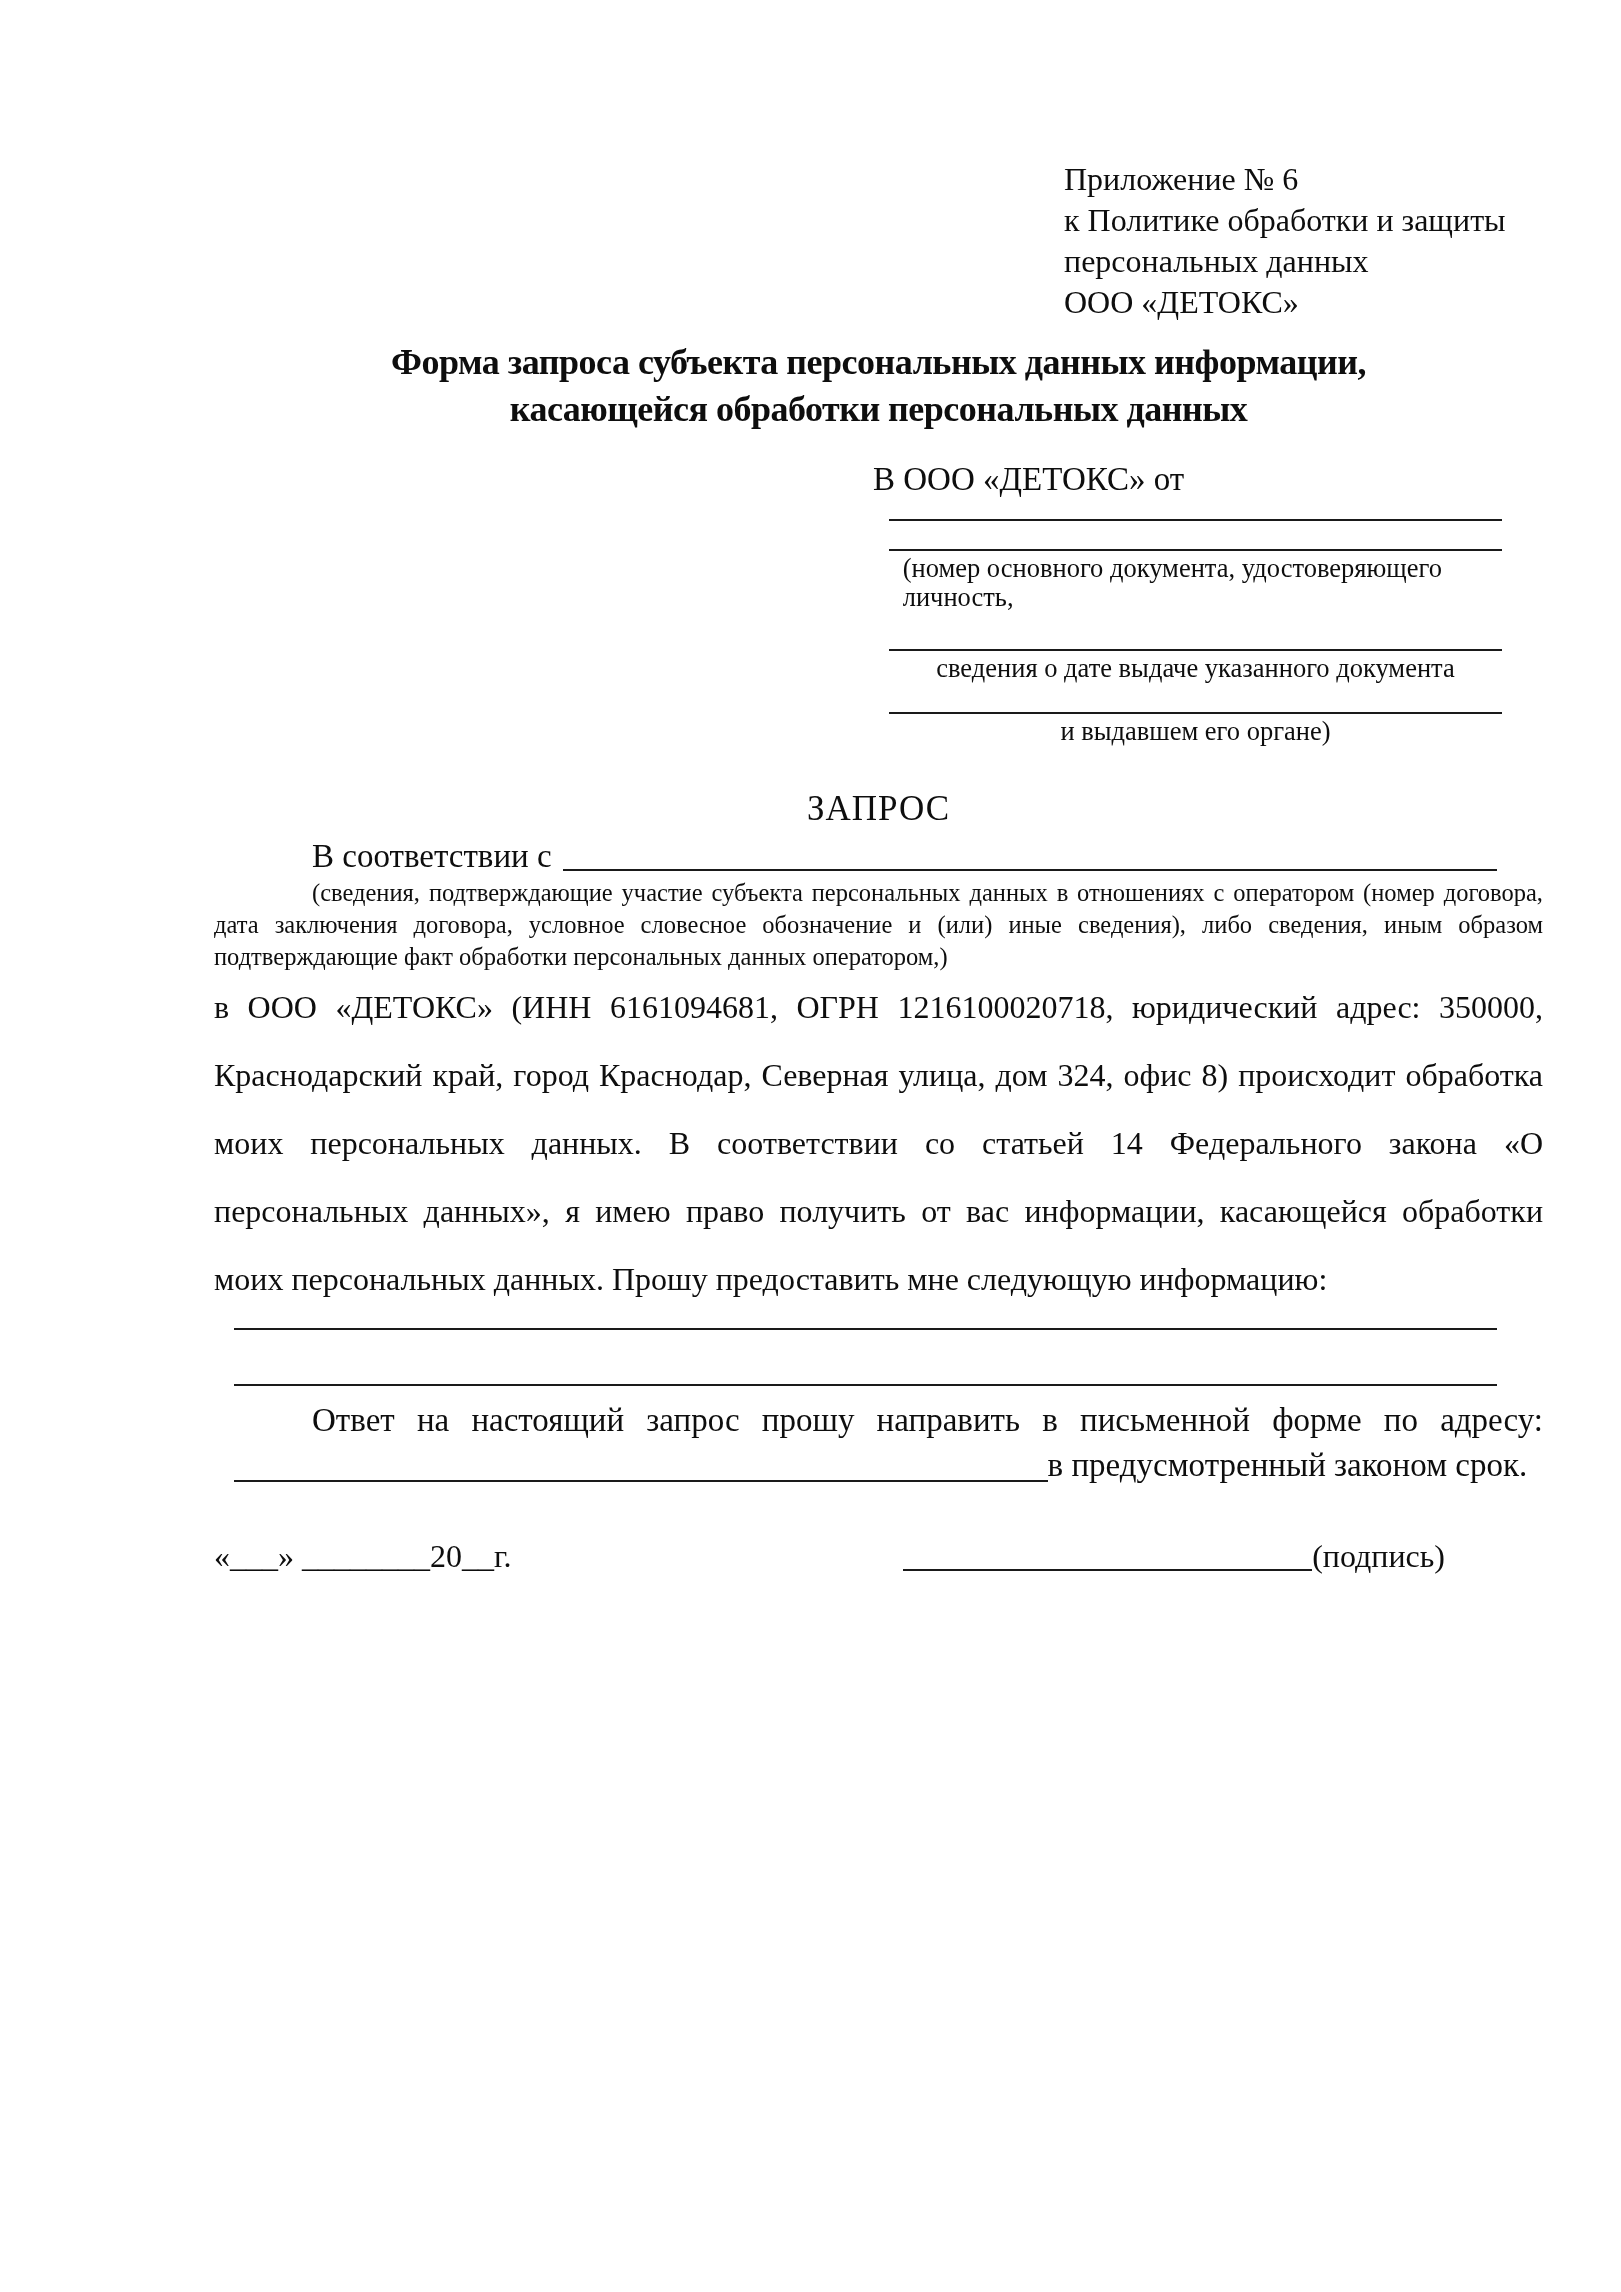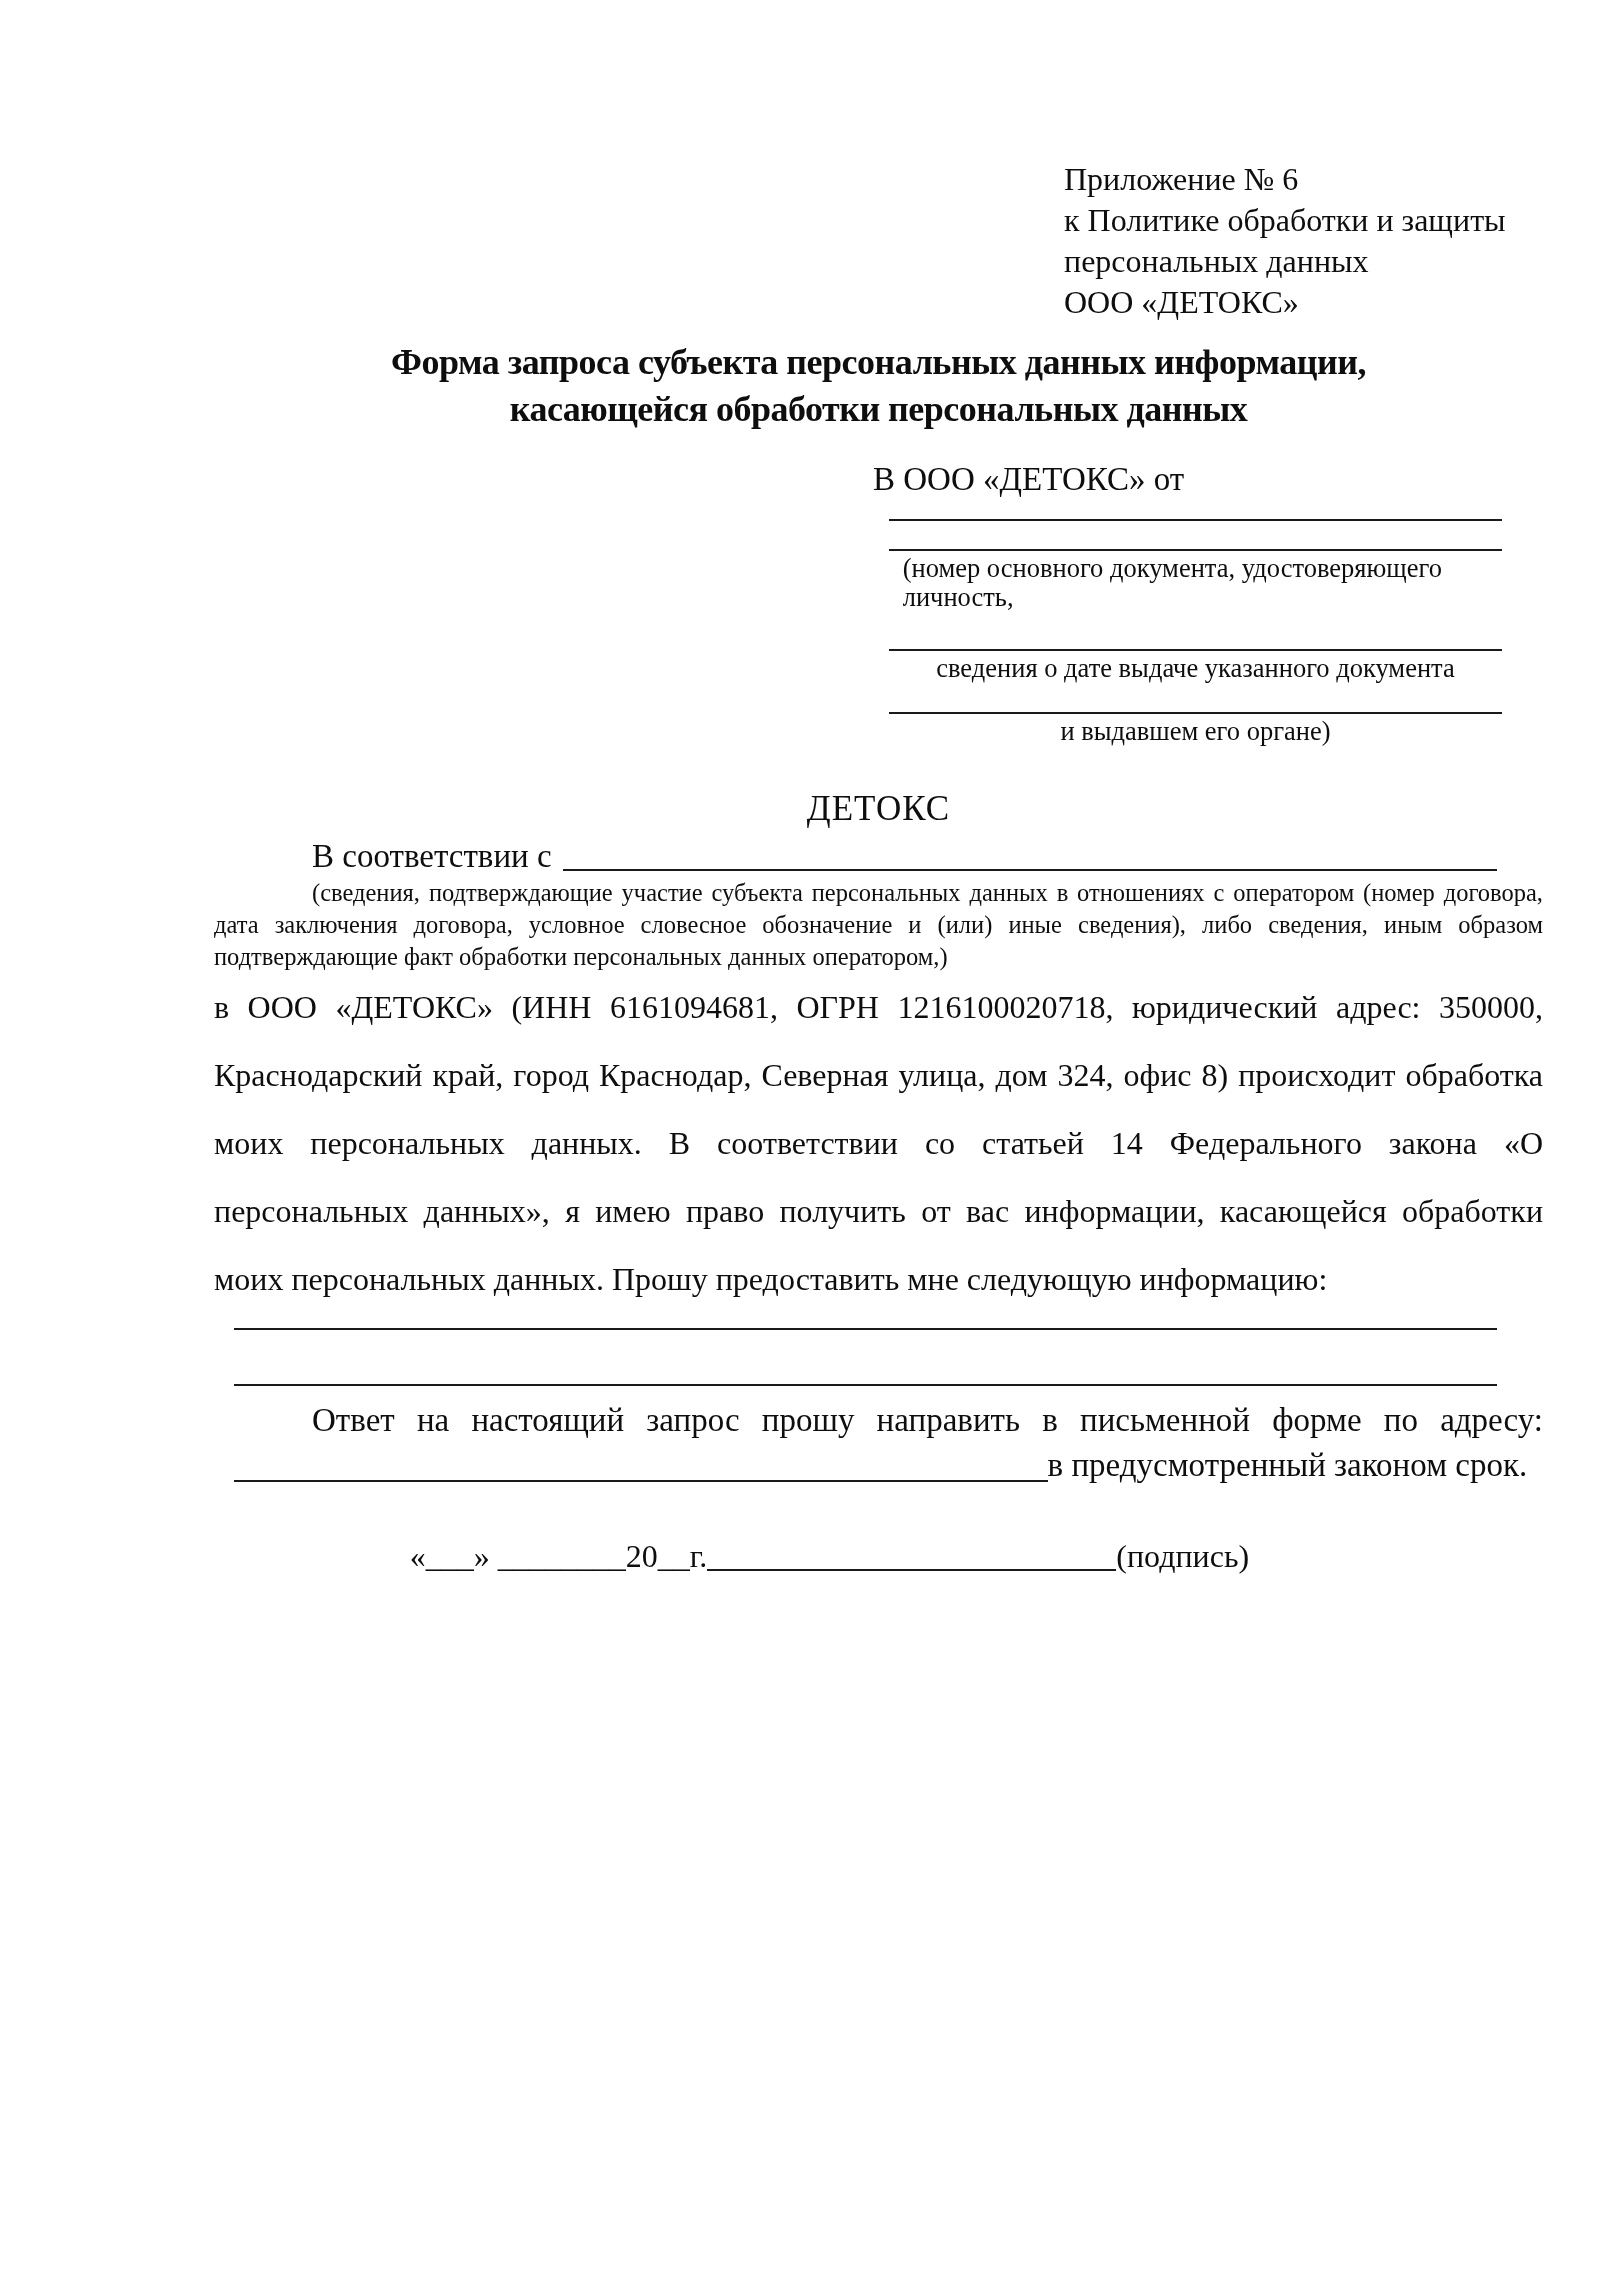--- a/index.html
+++ b/index.html
@@ -29,21 +29,21 @@
   .intro{display:flex;margin-top:5.9px;margin-left:98px;font-size:33px;line-height:41px;}
   .intro .fill{flex:1;border-bottom:2.9px solid #1a1a1a;margin:0 46px 5.9px 11.8px;}
   .note{font-size:24.5px;line-height:32px;text-align:justify;text-indent:98px;}
   .body-par{font-size:32px;line-height:68px;text-align:justify;}
   .bl{border-bottom:2.9px solid #1a1a1a;height:0;margin-left:19.6px;margin-right:46px;}
   .bl1{margin-top:15.7px;}
   .bl2{margin-top:54px;}
   .reply1{margin-top:11.8px;font-size:33px;line-height:45px;text-align:justify;text-align-last:justify;text-indent:98px;}
   .reply2{display:flex;font-size:33px;line-height:45px;}
   .reply2 .fill{width:814px;margin-left:19.6px;border-bottom:2.9px solid #1a1a1a;margin-bottom:5.9px;}
-  .footer-row{display:flex;justify-content:center;margin-top:47px;padding-right:98px;font-size:32px;line-height:43px;}
+  .footer-row{display:flex;justify-content:space-between;margin-top:47px;padding-right:98px;font-size:32px;line-height:43px;}
   .sig{display:flex;}
   .sig .fill{width:409px;border-bottom:2.9px solid #1a1a1a;margin-bottom:6.9px;}
 </style>
 </head>
 <body>
 
 <div class="page">
 
   <div class="annex">
     <div>Приложение № 6</div>
@@ -70,21 +70,21 @@
     <div class="field f3">
       <div class="f-line"></div>
       <div class="f-caption">сведения о дате выдаче указанного документа</div>
     </div>
     <div class="field f4">
       <div class="f-line"></div>
       <div class="f-caption">и выдавшем его органе)</div>
     </div>
   </div>
 
-  <div class="zapros">ДЕТОКС</div>
+  <div class="zapros">ЗАПРОС</div>
 
   <div class="intro">
     <span>В соответствии с</span>
     <span class="fill"></span>
   </div>
 
   <div class="note">(сведения, подтверждающие участие субъекта персональных данных в отношениях с оператором (номер договора, дата заключения договора, условное словесное обозначение и (или) иные сведения), либо сведения, иным образом подтверждающие факт обработки персональных данных оператором,)</div>
 
   <div class="body-par">в ООО «ДЕТОКС» (ИНН 6161094681, ОГРН 1216100020718, юридический адрес: 350000, Краснодарский край, город Краснодар, Северная улица, дом 324, офис 8) происходит обработка моих персональных данных. В соответствии со статьей 14 Федерального закона «О персональных данных», я имею право получить от вас информации, касающейся обработки моих персональных данных. Прошу предоставить мне следующую информацию:</div>
 

